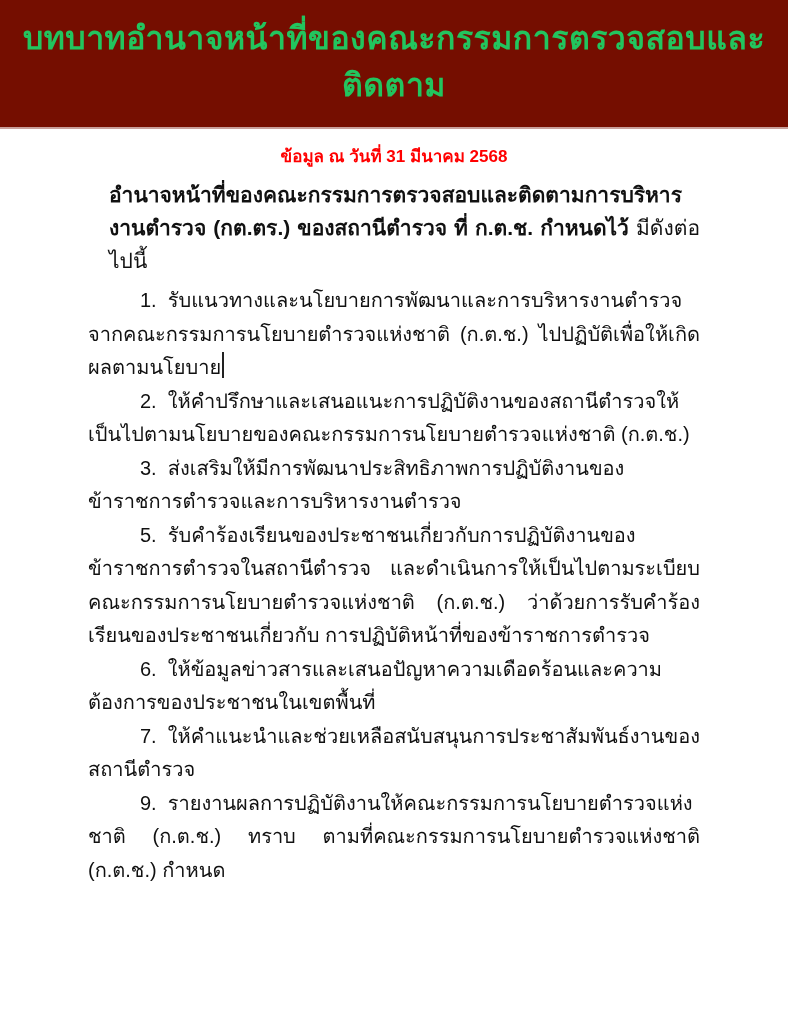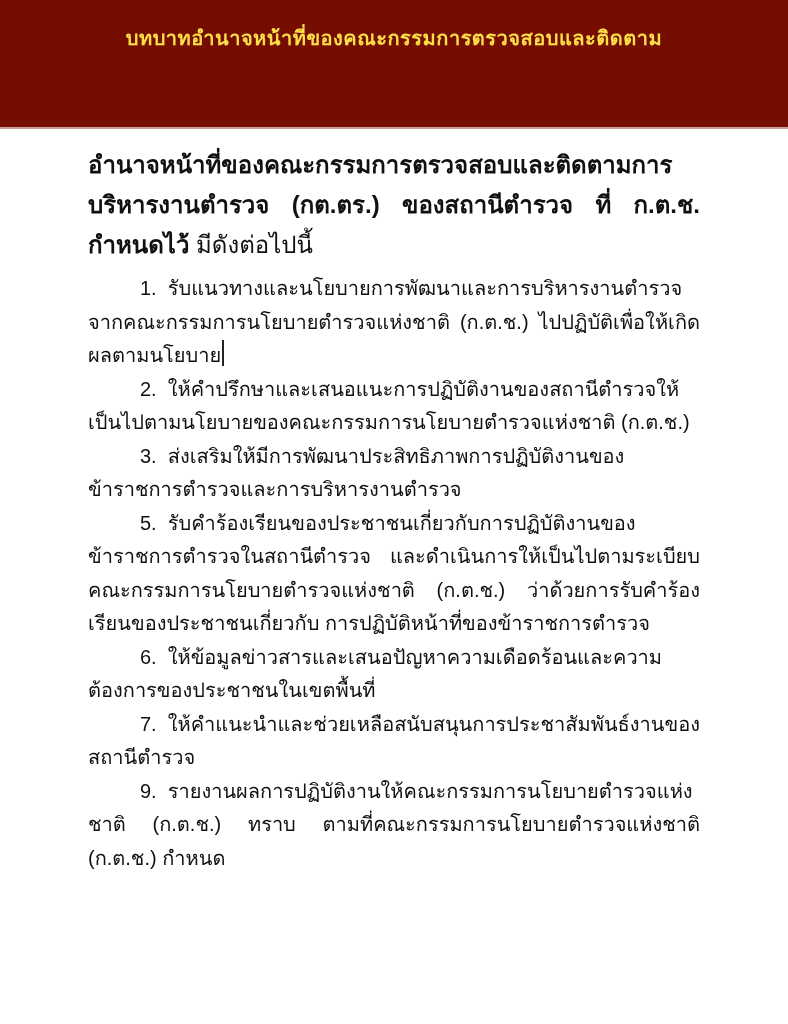--- a/index.html
+++ b/index.html
@@ -12,43 +12,44 @@
   }
   .banner {
     width:788px;
     height:129px;
     background:#750E00;
     border-bottom:2px solid #C9A09B;
     text-align:center;
     padding-top:15px;
   }
   .banner-line {
-    color:#fde047;
+    color:#22c55e;
     font-weight:bold;
-    font-size:20px;
+    font-size:32px;
     line-height:47px;
     letter-spacing:0.5px;
   }
   .content {
     padding:16px 88px 0 88px;
   }
   .date-note {
     text-align:center;
     color:#FF0000;
     font-weight:bold;
     font-size:17px;
     line-height:24px;
     margin-bottom:9px;
   }
   .intro {
-    font-size:24px;
-    line-height:40px;
+    font-size:21px;
+    line-height:33px;
     font-weight:bold;
     text-align:justify;
     margin-bottom:7px;
+    margin-left:21px;
   }
   .intro .regular { font-weight:normal; }
   .item {
     font-size:20px;
     line-height:33.5px;
     text-indent:52px;
     text-align:justify;
     margin:0;
   }
   .num { margin-right:11px; }
@@ -62,20 +63,21 @@
   }
 </style>
 </head>
 <body>
 
 <header class="banner">
   <div class="banner-line">บทบาทอำนาจหน้าที่ของคณะกรรมการตรวจสอบและติดตาม</div>
 </header>
 
 <main class="content">
+  <p class="date-note">ข้อมูล ณ วันที่ 31 มีนาคม 2568</p>
 
   <p class="intro"><strong>อำนาจหน้าที่ของคณะกรรมการตรวจสอบและติดตามการบริหารงานตำรวจ (กต.ตร.) ของสถานีตำรวจ ที่ ก.ต.ช. กำหนดไว้</strong><span class="regular"> มีดังต่อไปนี้</span></p>
 
   <div>
     <p class="item"><span class="num">1.</span><span>รับแนวทางและนโยบายการพัฒนาและการบริหารงานตำรวจจากคณะกรรมการนโยบายตำรวจแห่งชาติ (ก.ต.ช.) ไปปฏิบัติเพื่อให้เกิดผลตามนโยบาย</span><span class="caret"></span></p>
     <p class="item"><span class="num">2.</span><span>ให้คำปรึกษาและเสนอแนะการปฏิบัติงานของสถานีตำรวจให้เป็นไปตามนโยบายของคณะกรรมการนโยบายตำรวจแห่งชาติ (ก.ต.ช.)</span></p>
     <p class="item"><span class="num">3.</span><span>ส่งเสริมให้มีการพัฒนาประสิทธิภาพการปฏิบัติงานของข้าราชการตำรวจและการบริหารงานตำรวจ</span></p>
     <p class="item"><span class="num">5.</span><span>รับคำร้องเรียนของประชาชนเกี่ยวกับการปฏิบัติงานของข้าราชการตำรวจในสถานีตำรวจ และดำเนินการให้เป็นไปตามระเบียบคณะกรรมการนโยบายตำรวจแห่งชาติ (ก.ต.ช.) ว่าด้วยการรับคำร้องเรียนของประชาชนเกี่ยวกับ การปฏิบัติหน้าที่ของข้าราชการตำรวจ</span></p>
     <p class="item"><span class="num">6.</span><span>ให้ข้อมูลข่าวสารและเสนอปัญหาความเดือดร้อนและความต้องการของประชาชนในเขตพื้นที่</span></p>
     <p class="item"><span class="num">7.</span><span>ให้คำแนะนำและช่วยเหลือสนับสนุนการประชาสัมพันธ์งานของ สถานีตำรวจ</span></p>

